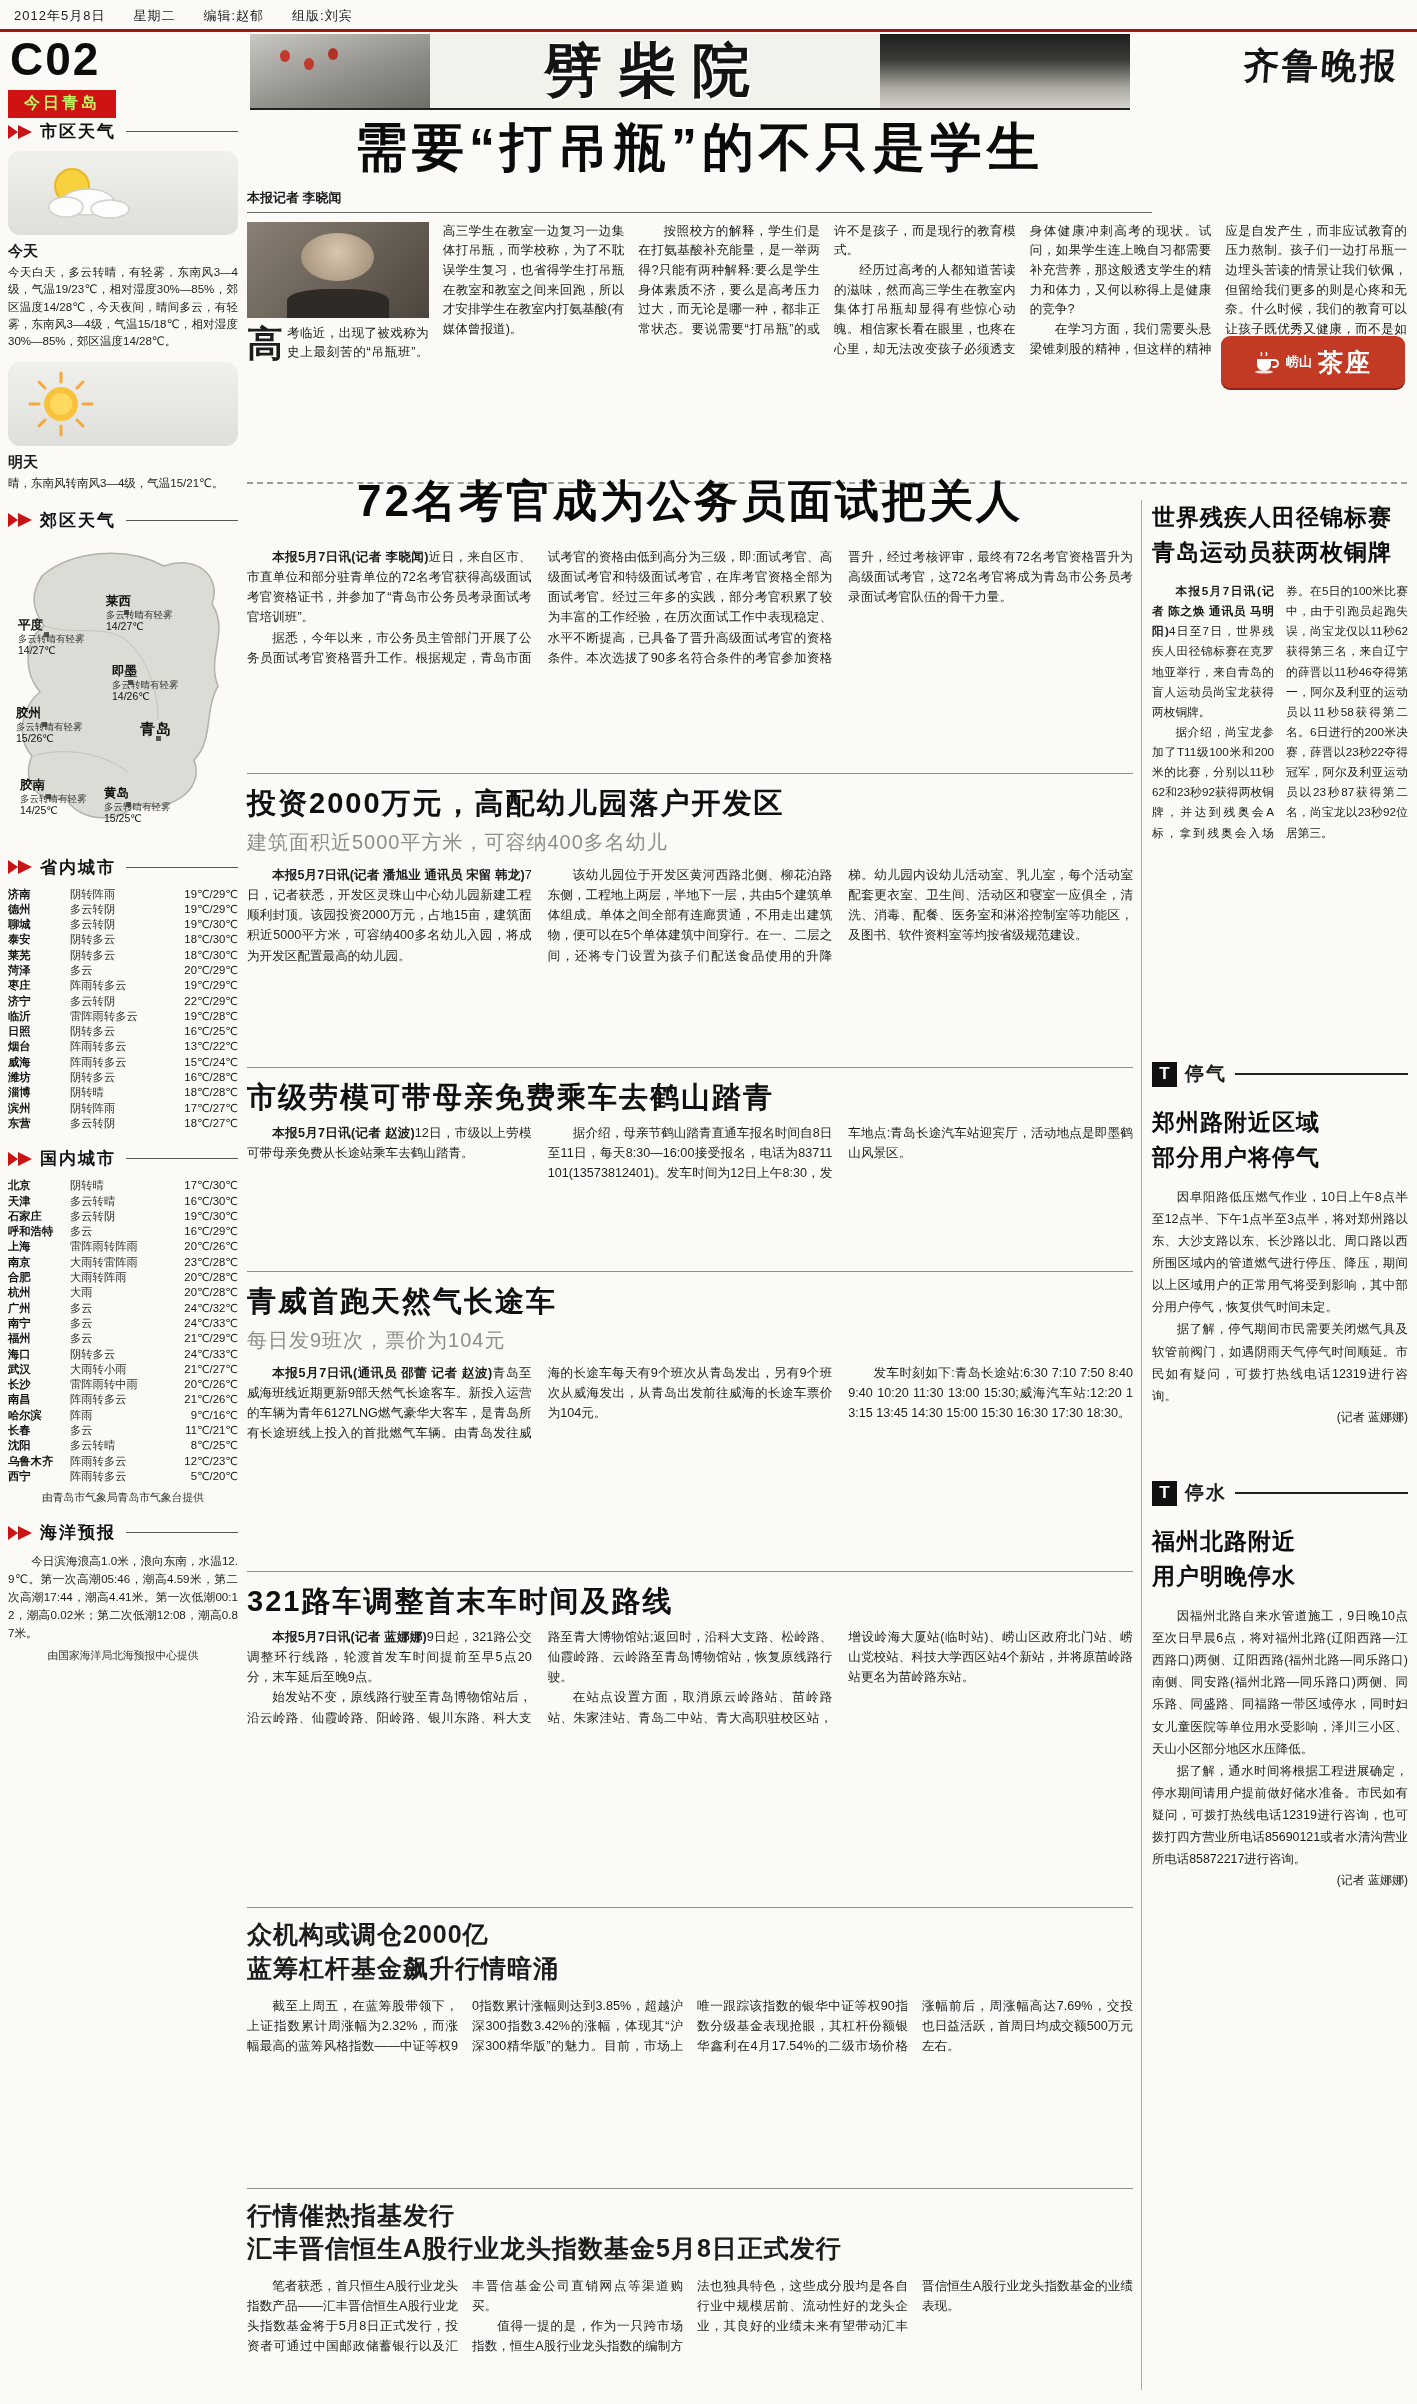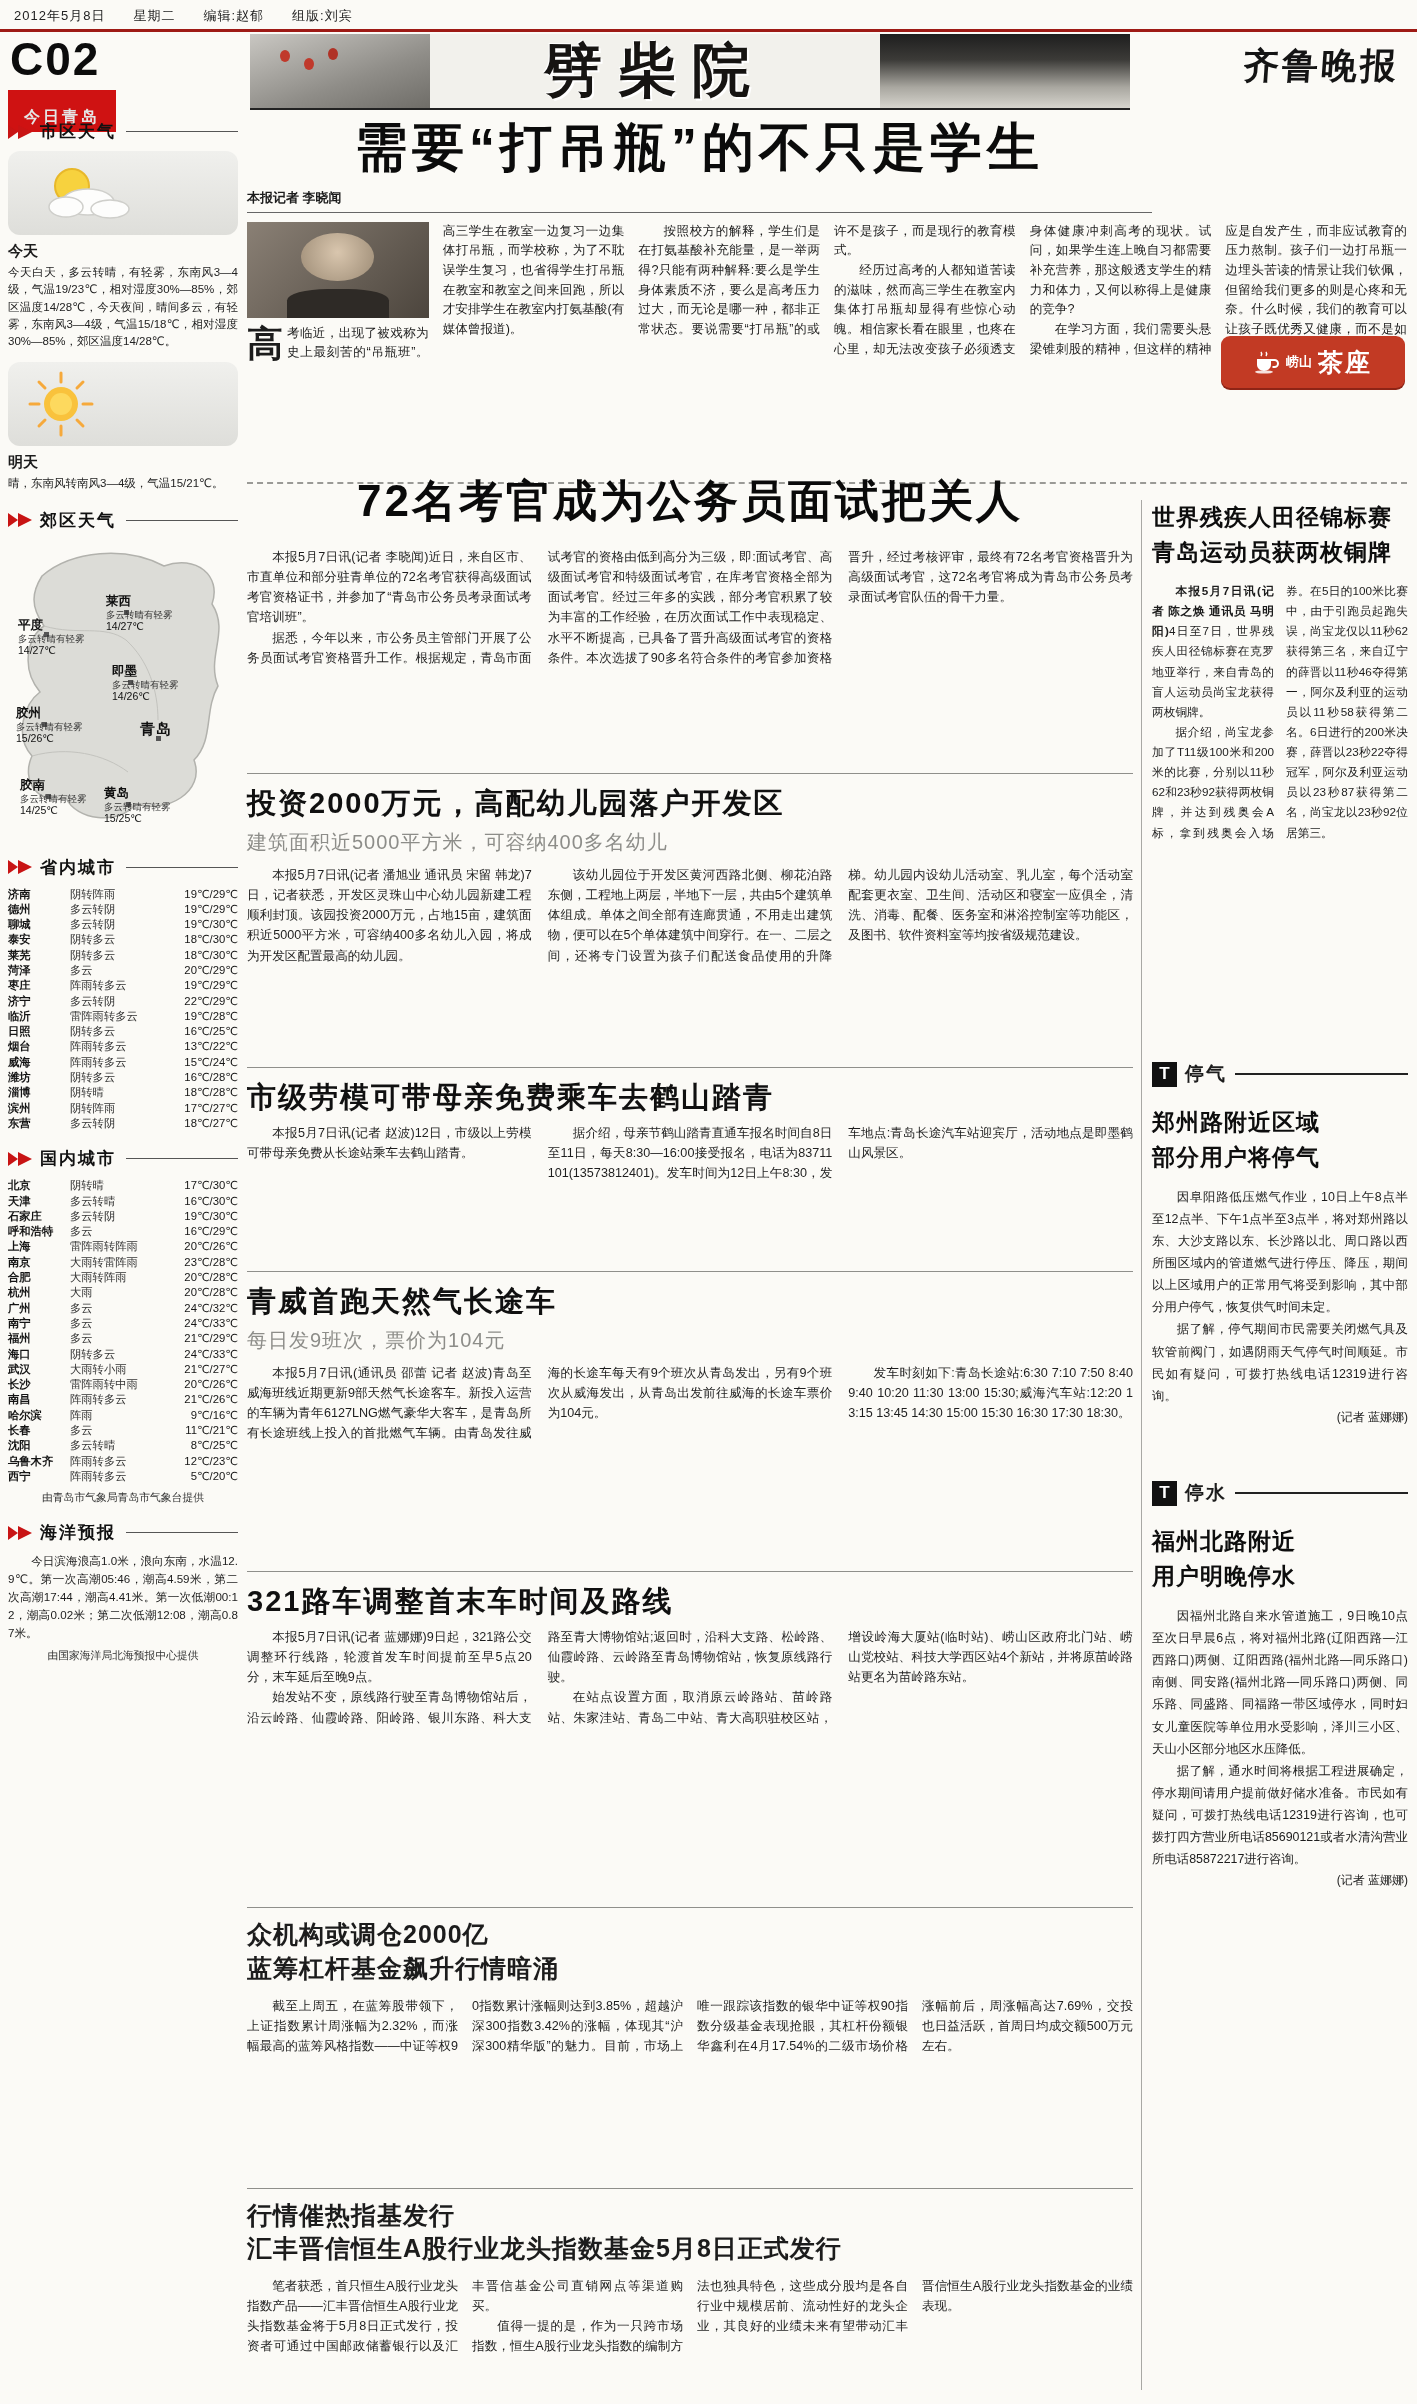--- a/index.html
+++ b/index.html
@@ -6,21 +6,21 @@
 *{box-sizing:border-box;margin:0;padding:0;}
 html,body{width:1417px;}
 body{height:2404px;background:#fbfaf6;font-family:"Liberation Sans","DejaVu Sans",sans-serif;color:#1c1c1c;position:relative;overflow:hidden;}
 
 
 .topbar{position:absolute;top:7px;left:14px;font-size:13px;letter-spacing:1px;color:#222;display:flex;gap:28px;}
 .toprule{position:absolute;top:29px;left:0;width:1417px;height:3px;background:#9e1a15;}
 
 
 .pagecode{position:absolute;top:36px;left:10px;font-size:46px;font-weight:900;letter-spacing:2px;color:#0c0c0c;line-height:1;}
-.section-box{position:absolute;top:90px;left:8px;background:#cf1212;color:#e5e5e5;font-size:16px;font-weight:bold;padding:17px 16px 4px;letter-spacing:3px;}
+.section-box{position:absolute;top:90px;left:8px;background:#cf1212;color:#bef264;font-size:16px;font-weight:bold;padding:3px 16px 4px;letter-spacing:3px;}
 .masthead{position:absolute;top:34px;left:250px;width:880px;height:76px;display:flex;align-items:stretch;background:#f2f1ec;border-bottom:2px solid #222;}
 .mh-photo-left{width:180px;background:linear-gradient(160deg,#c9c7c2 0%,#8f8d88 60%,#6f6d68 100%);position:relative;}
 .mh-photo-left::before{content:"";position:absolute;width:10px;height:12px;border-radius:50%;background:#c0392b;top:16px;left:30px;box-shadow:24px 8px 0 #c0392b,48px -2px 0 #b03226;}
 .mh-title{flex:1;display:flex;align-items:center;justify-content:center;font-family:"DejaVu Serif","Liberation Serif",serif;font-size:58px;font-weight:900;letter-spacing:16px;color:#161412;text-shadow:2px 2px 0 #ffffff,-1px -1px 0 #ffffff;}
 .mh-photo-right{width:250px;background:linear-gradient(180deg,#1e1e1e 0%,#3c3b38 35%,#a9a7a0 72%,#d6d4cd 100%);}
 .paper-name{position:absolute;top:42px;right:18px;font-family:"DejaVu Serif","Liberation Serif",serif;font-size:36px;font-weight:900;color:#141414;letter-spacing:3px;transform:skewX(-4deg);}
 
 
 .sidebar{position:absolute;top:120px;left:8px;width:230px;}
 .side-header{display:flex;align-items:center;gap:6px;margin:16px 0 8px;}
@@ -74,21 +74,21 @@
 
 
 .center-lower{position:absolute;top:464px;left:247px;width:886px;}
 .art{margin-top:16px;border-top:1px solid #8f8f8b;padding-top:10px;}
 .art.first{margin-top:0;border-top:none;padding-top:4px;}
 .exam-headline{text-align:center;font-size:44px;font-weight:900;letter-spacing:3px;margin:4px 0 16px;color:#0a0a0a;}
 .art-headline{font-size:29px;font-weight:900;letter-spacing:2px;color:#101010;margin-bottom:5px;}
 .art-subhead{font-size:20px;color:#8d8d89;margin:2px 0 9px;letter-spacing:1px;font-weight:500;}
 .body{font-size:12.6px;line-height:1.6;text-align:justify;word-break:break-all;color:#1d1d1d;}
 .body p{text-indent:2em;}
-.body b{font-weight:400;margin-top:9px;}
+.body b{font-weight:700;margin-top:9px;}
 .cols3{column-count:3;column-gap:16px;}
 .cols4{column-count:4;column-gap:14px;}
 .exam-body{height:210px;}
 .kg-body{height:186px;}
 .model-body{height:132px;}
 .gas-body{height:192px;}
 .bus-body{height:264px;}
 .fund1-body{height:176px;}
 .fund2-body{height:96px;}
 .fund-headline1{font-size:25px;font-weight:900;letter-spacing:1px;line-height:1.35;}

